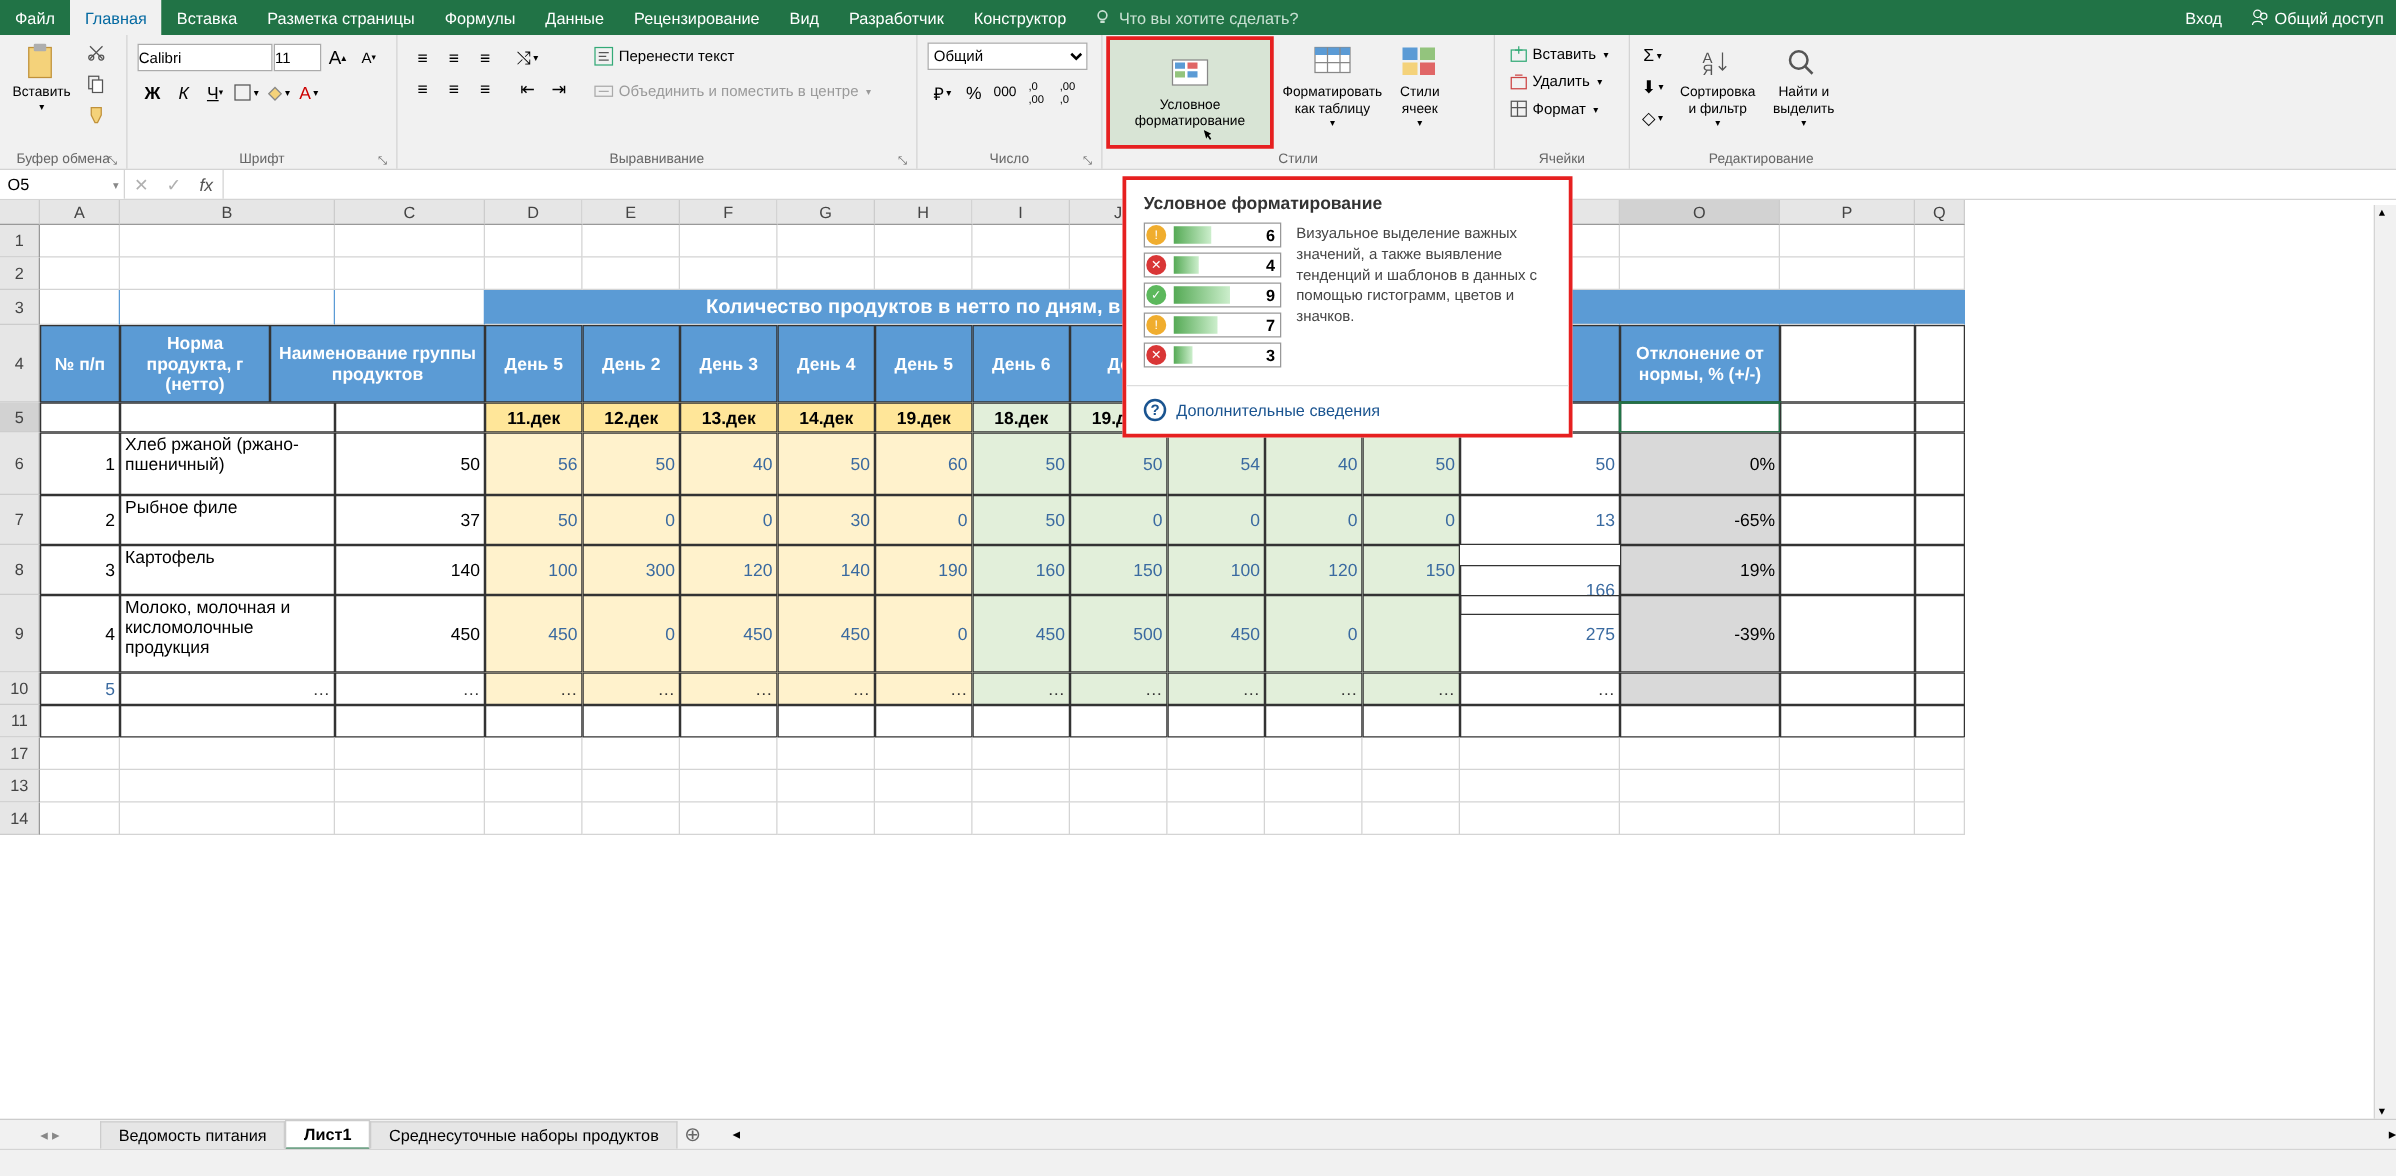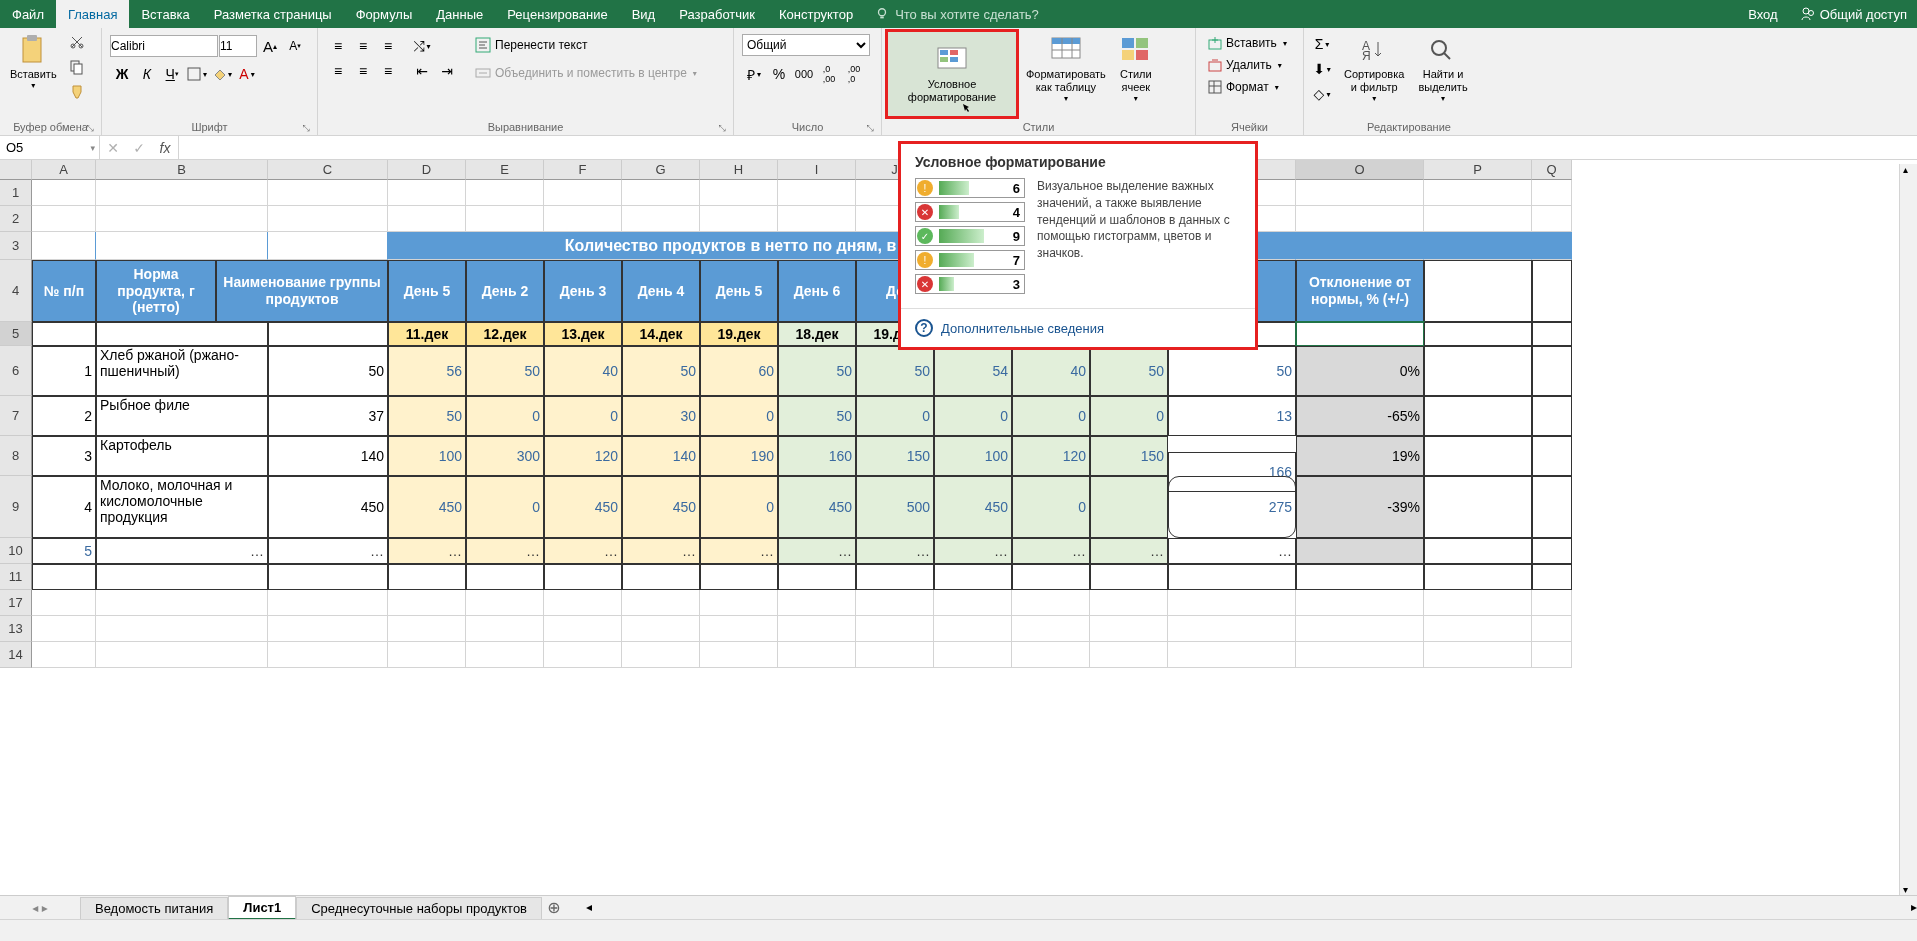--- a/index.html
+++ b/index.html
@@ -575,21 +575,21 @@
         <div class="cell ar numcell bg-week" style="width: 78px; height: 100%;">450</div>
         <div class="cell ar numcell bg-week" style="width: 78px; height: 100%;">0</div>
         <div class="cell ar numcell bg-week" style="width: 78px; height: 100%;">450</div>
         <div class="cell ar numcell bg-week" style="width: 78px; height: 100%;">450</div>
         <div class="cell ar numcell bg-week" style="width: 78px; height: 100%;">0</div>
         <div class="cell ar numcell bg-wknd" style="width: 78px; height: 100%;">450</div>
         <div class="cell ar numcell bg-wknd" style="width: 78px; height: 100%;">500</div>
         <div class="cell ar numcell bg-wknd" style="width: 78px; height: 100%;">450</div>
         <div class="cell ar numcell bg-wknd" style="width: 78px; height: 100%;">0</div>
         <div class="cell bg-wknd" style="width: 78px; height: 100%;"></div>
-        <div class="cell ar numcell" style="width: 128px; height: 100%; border-radius: 11px;">275</div>
+        <div class="cell ar numcell" style="width: 128px; height: 100%;">275</div>
         <div class="cell ar dev-col" style="width: 128px; height: 100%;">-39%</div>
         <div class="cell" style="width: 108px; height: 100%;"></div>
         <div class="cell" style="width: 40px; height: 100%;"></div>
       </div>
       <div class="grid-row data-row" style="height: 26px;">
         <div class="cell ar numcell" style="width: 64px; height: 100%;">5</div>
         <div class="cell ar dot-cell" style="width: 172px; height: 100%;">…</div>
         <div class="cell ar dot-cell" style="width: 120px; height: 100%;">…</div>
         <div class="cell ar dot-cell bg-week" style="width: 78px; height: 100%;">…</div>
         <div class="cell ar dot-cell bg-week" style="width: 78px; height: 100%;">…</div>

